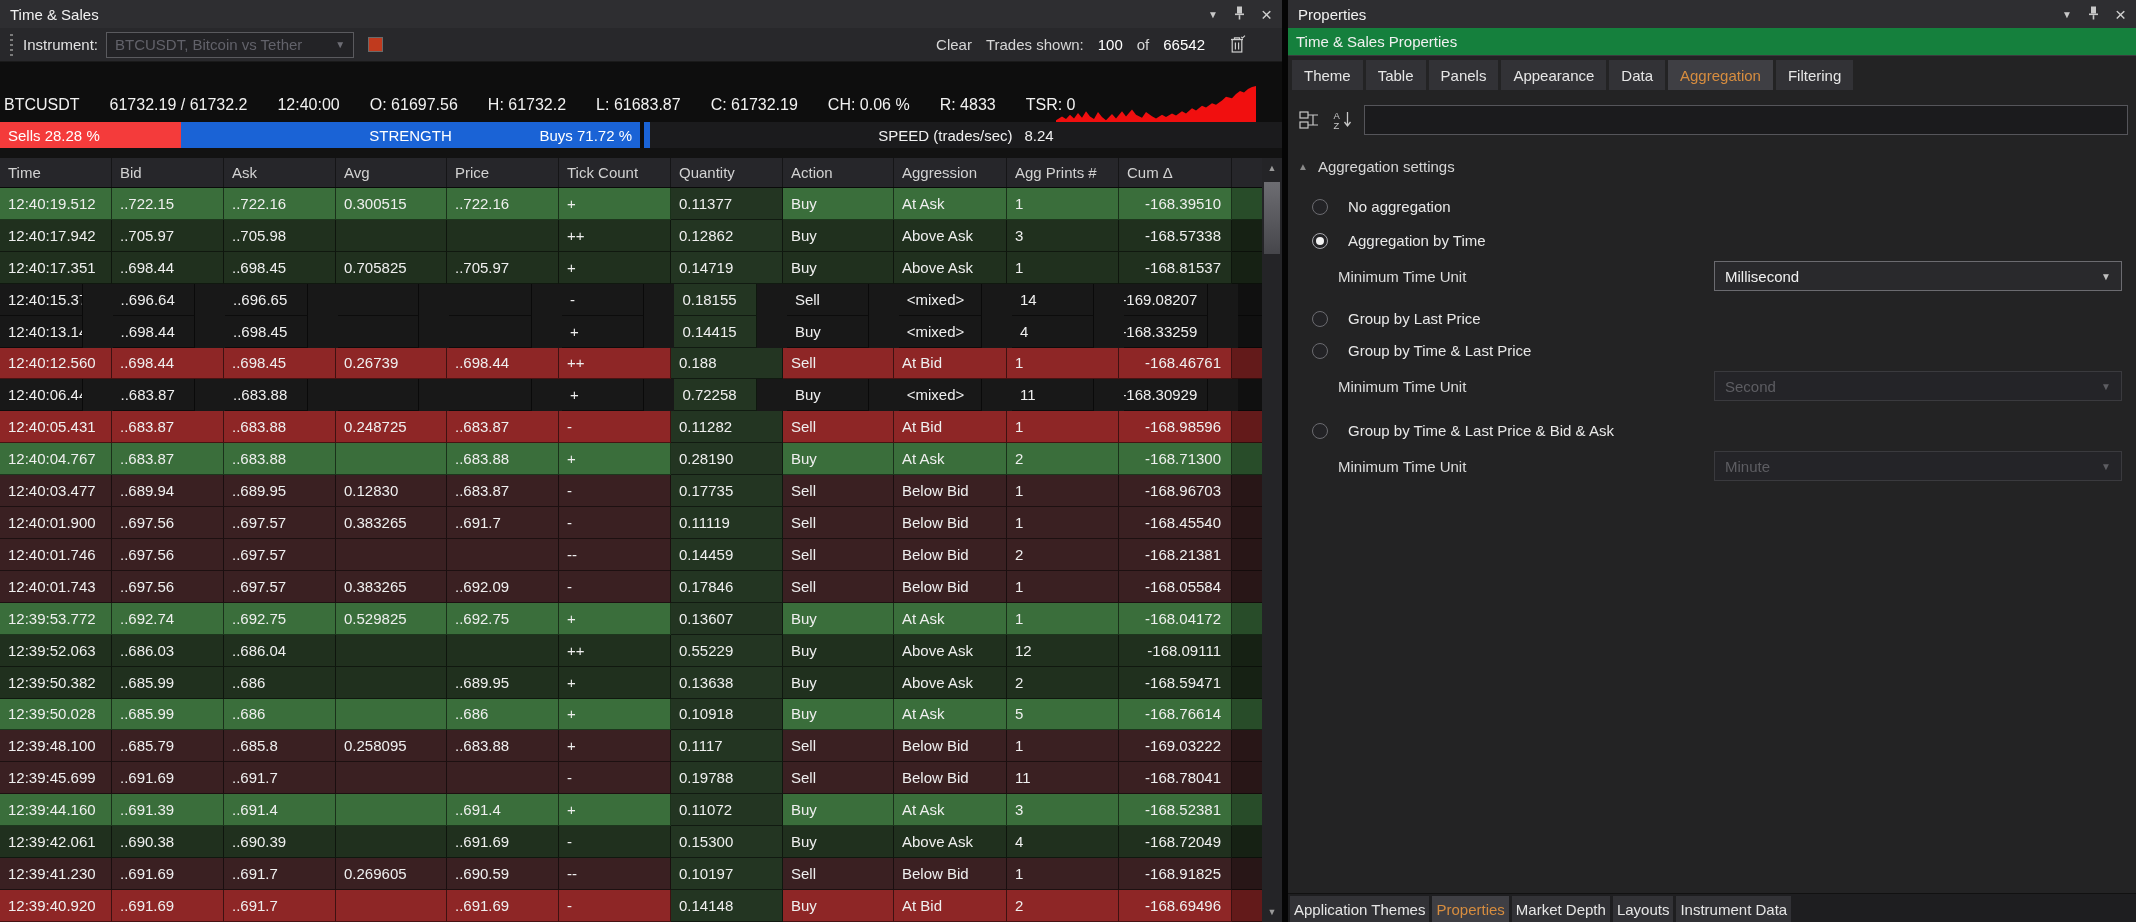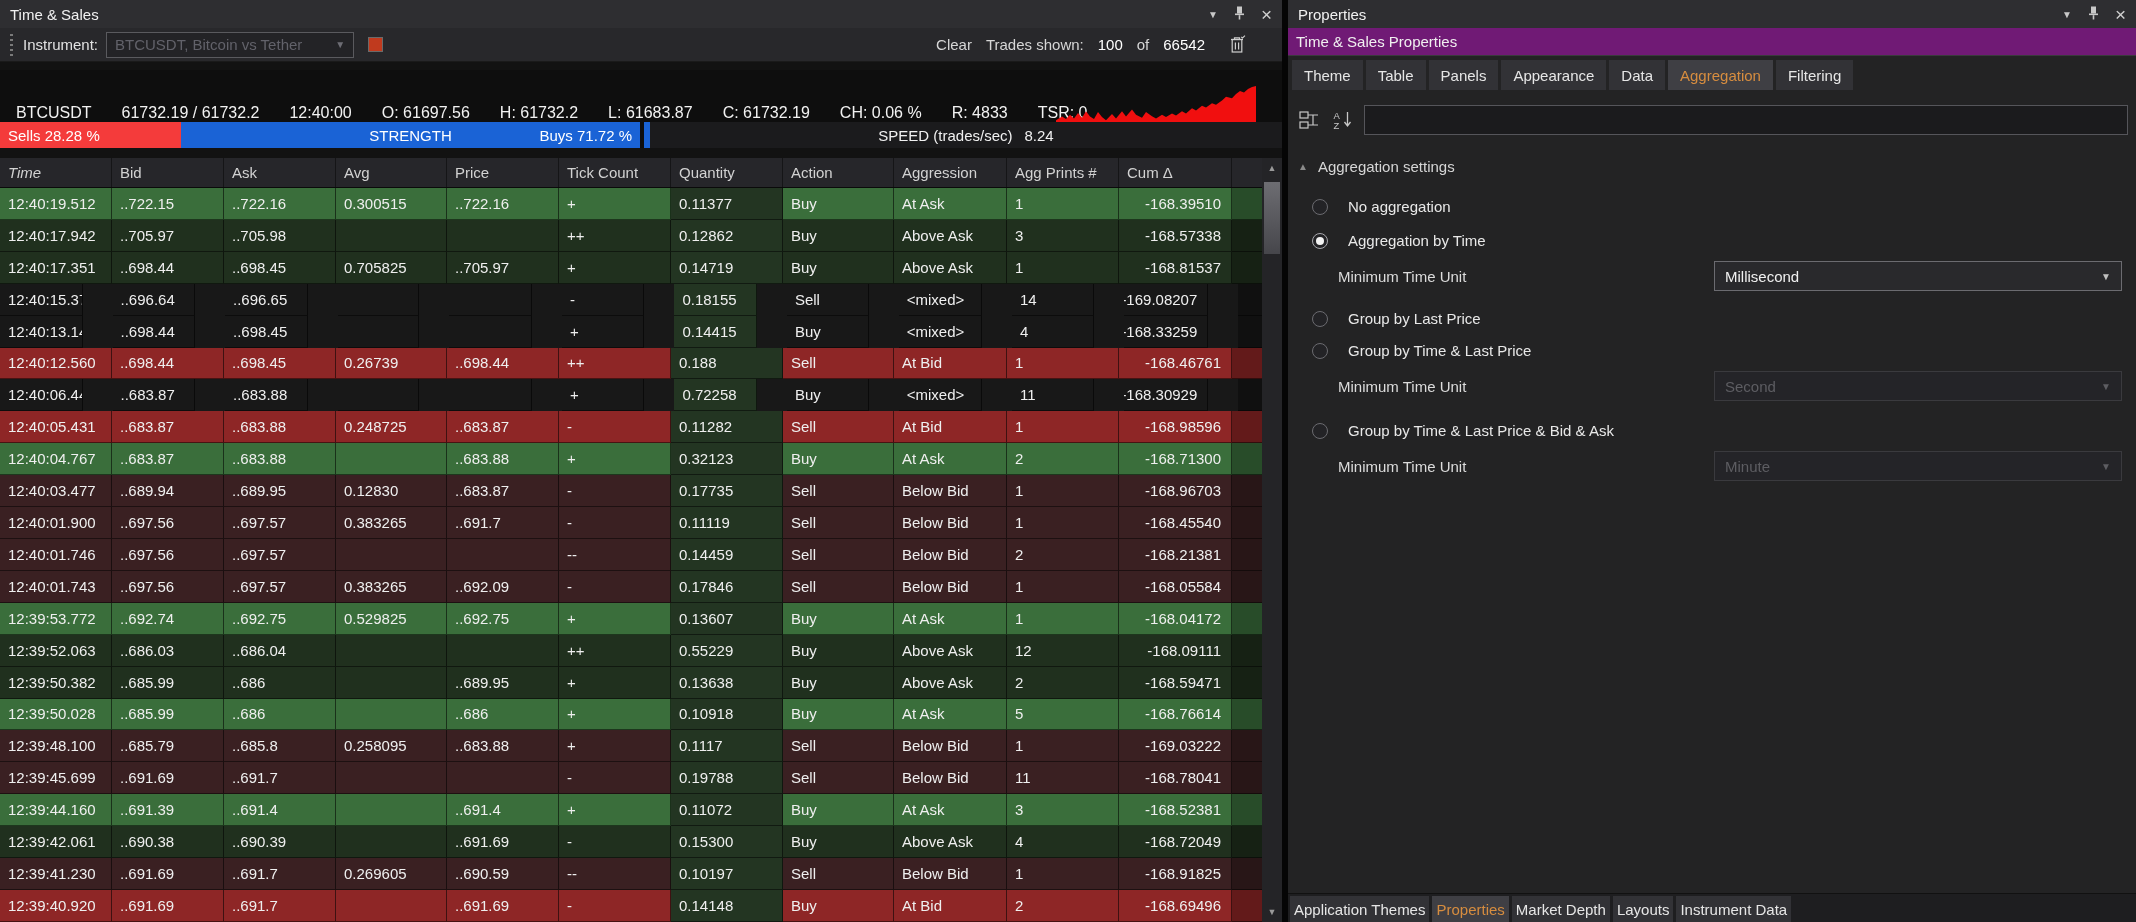--- a/index.html
+++ b/index.html
@@ -26,21 +26,21 @@
          display:flex;align-items:center;padding:0 8px;}
   .combo .val{flex:1;white-space:nowrap;overflow:hidden;}
   .combo .caret{font-size:10px;color:#6d6d74;}
   .link-square{width:15px;height:15px;background:var(--instrument-square);border:1px solid #6a6a6a;margin-left:14px;}
   .ts-toolbar-right{margin-left:auto;display:flex;align-items:center;gap:14px;color:#d6d6d6;}
   .ts-toolbar-right .num{color:#ffffff;}
   .clear-btn{cursor:default;}
   .trash{margin-left:10px;margin-right:28px;display:flex;}
 
   .summary{position:absolute;left:0;right:0;top:62px;height:60px;background:#0e0e0e;
-           display:flex;align-items:flex-end;padding:0 0 8px 16px;gap:0;font-size:16px;color:#f2f2f2;white-space:nowrap;margin-top:8px;}
+           display:flex;align-items:flex-end;padding:0 0 8px 4px;gap:0;font-size:16px;color:#f2f2f2;white-space:nowrap;}
   .sum-item{margin-right:30px;}
   .sparkline{position:absolute;left:1056px;top:86px;width:200px;height:36px;}
 
   .strength-row{position:absolute;left:0;right:0;top:122px;height:26px;background:#0e0e0e;
                 display:flex;font-size:15px;}
   .sbar{position:relative;width:640px;height:26px;display:flex;}
   .sells-seg{background:var(--strength-red);color:#fff;display:flex;align-items:center;padding-left:8px;white-space:nowrap;overflow:hidden;}
   .buys-seg{flex:1;background:var(--strength-blue);color:#fff;display:flex;align-items:center;position:relative;}
   .buys-seg .mid{position:absolute;left:0;right:0;text-align:center;}
   .buys-seg .right{margin-left:auto;padding-right:8px;position:relative;}
@@ -66,21 +66,21 @@
   .vscroll{position:absolute;left:1262px;top:158px;width:20px;height:764px;background:#242427;}
   .vs-btn{position:absolute;left:0;width:20px;height:20px;display:flex;align-items:center;justify-content:center;
           color:#9a9a9a;font-size:9px;}
   .vs-up{top:0;}
   .vs-down{bottom:0;}
   .vs-thumb{position:absolute;left:2px;top:24px;width:16px;height:72px;
             background:linear-gradient(#6d6d72,#46464b);}
 
   
   .props{left:1288px;width:848px;background:#232324;}
-  .props-sub{position:absolute;left:0;right:0;top:28px;height:28px;background:#701a75;
+  .props-sub{position:absolute;left:0;right:0;top:28px;height:28px;background:#15803d;
              display:flex;align-items:center;padding-left:8px;font-size:15px;color:#f0f0f0;
              border-bottom:1px solid #3a3a3d;}
   .tabs{position:absolute;left:4px;top:60px;height:30px;display:flex;gap:3px;font-size:15px;}
   .tab{display:flex;align-items:center;padding:0 12px;background:#323236;color:#e6e6e6;cursor:default;white-space:nowrap;}
   .tab.sel{background:#3f3f44;color:var(--tab-accent);}
   .props-toolbar{position:absolute;left:0;right:0;top:100px;height:40px;display:flex;align-items:center;padding:0 8px;gap:8px;}
   .icon-btn{width:26px;height:26px;display:flex;align-items:center;justify-content:center;}
   .search-box{flex:1;height:30px;border:1px solid #55555a;background:#1b1b1d;color:#e0e0e0;
               font-size:14px;padding:0 8px;outline:none;font-family:"Liberation Sans",sans-serif;}
 
@@ -180,21 +180,21 @@
         </div>
       </div>
       <div class="strength-marker"></div>
       <div class="speed-zone">
         <span>SPEED (trades/sec)</span>
         <span>8.24</span>
       </div>
     </div>
 
     <div class="thead" id="thead">
-        <div class="th" style="width: 112px; font-style: italic;">Time</div>
+        <div class="th" style="width: 112px;">Time</div>
         <div class="th" style="width: 112px;">Bid</div>
         <div class="th" style="width: 112px;">Ask</div>
         <div class="th" style="width: 111px;">Avg</div>
         <div class="th" style="width: 112px;">Price</div>
         <div class="th" style="width: 112px;">Tick Count</div>
         <div class="th" style="width: 112px;">Quantity</div>
         <div class="th" style="width: 111px;">Action</div>
         <div class="th" style="width: 113px;">Aggression</div>
         <div class="th" style="width: 112px;">Agg Prints #</div>
         <div class="th" style="width: 113px;">Cum Δ</div>
@@ -313,21 +313,21 @@
           <div class="td c-cum" style="width: 113px;">-168.98596</div>
           <div class="td c-fill" style="width: 30px;"></div>
         </div>
         <div class="tr r-gb">
           <div class="td c-time" style="width: 112px;">12:40:04.767</div>
           <div class="td c-bid" style="width: 112px;">..683.87</div>
           <div class="td c-ask" style="width: 112px;">..683.88</div>
           <div class="td c-avg" style="width: 111px;"></div>
           <div class="td c-price" style="width: 112px;">..683.88</div>
           <div class="td c-tick" style="width: 112px;">+</div>
-          <div class="td c-qty" style="width: 112px;">0.32123</div>
+          <div class="td c-qty" style="width: 112px;">0.28190</div>
           <div class="td c-action" style="width: 111px;">Buy</div>
           <div class="td c-aggression" style="width: 113px;">At Ask</div>
           <div class="td c-agg_prints" style="width: 112px;">2</div>
           <div class="td c-cum" style="width: 113px;">-168.71300</div>
           <div class="td c-fill" style="width: 30px;"></div>
         </div>
         <div class="tr r-rd">
           <div class="td c-time" style="width: 112px;">12:40:03.477</div>
           <div class="td c-bid" style="width: 112px;">..689.94</div>
           <div class="td c-ask" style="width: 112px;">..689.95</div>

